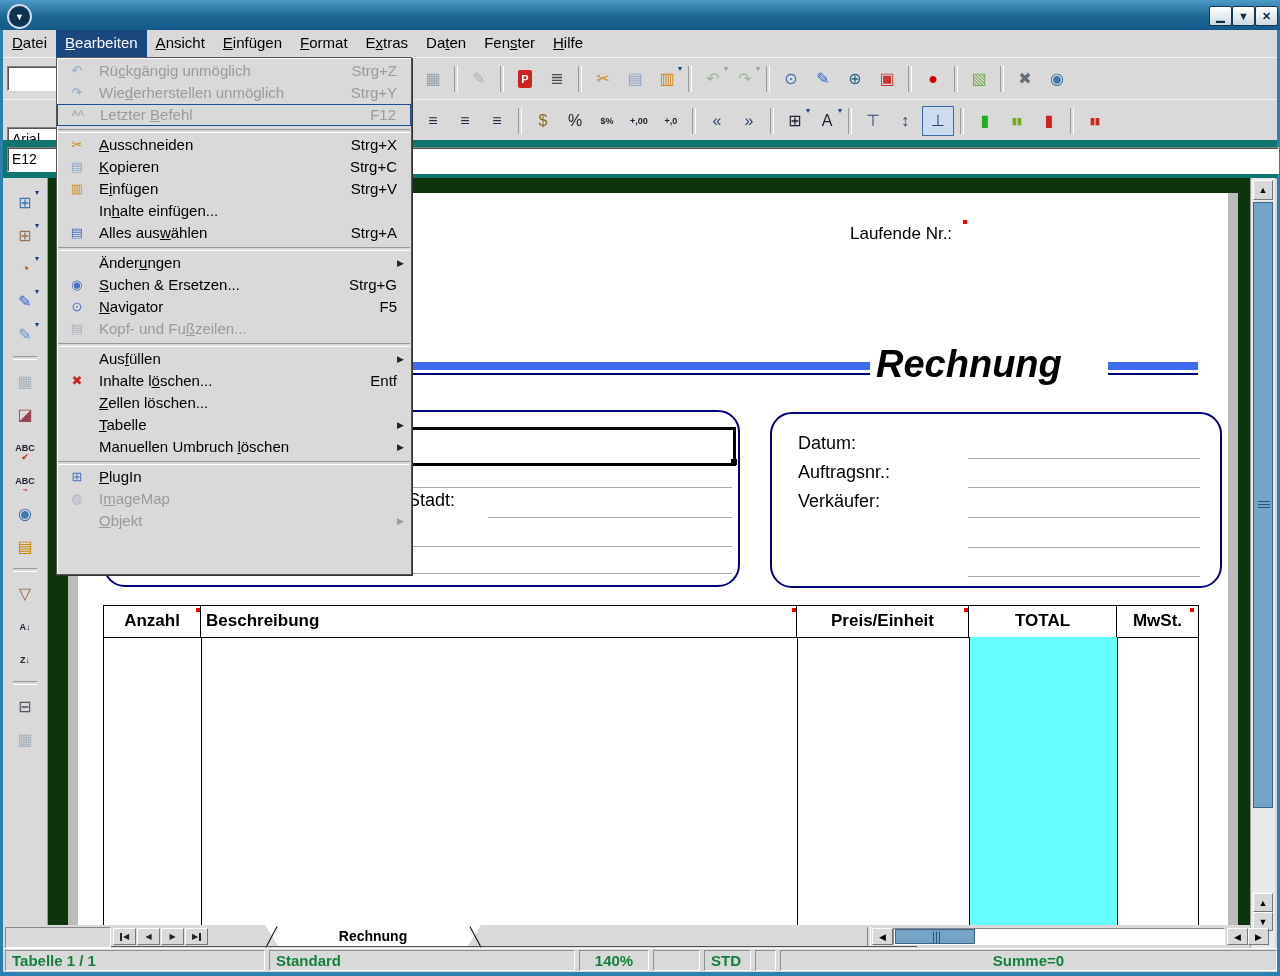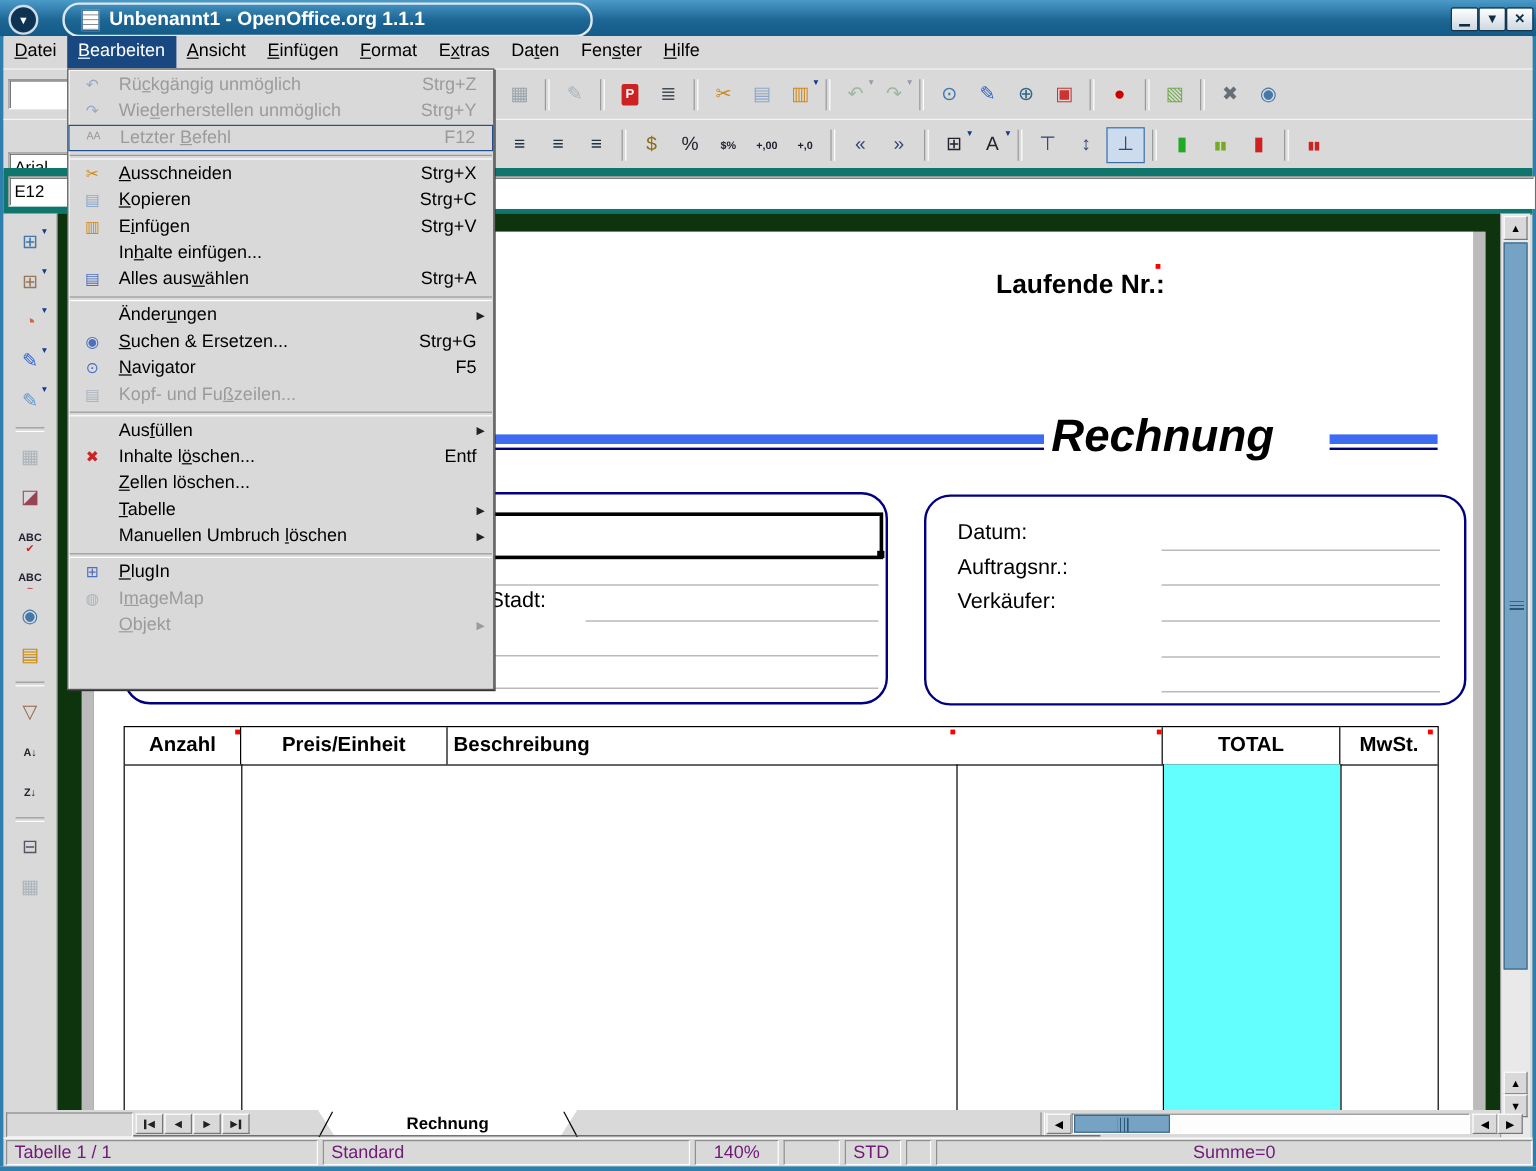--- a/index.html
+++ b/index.html
@@ -61,21 +61,21 @@
   #page{left:78px;top:193px;width:1150px;height:732px;background:#fff;}
 
   .doc-label{font-size:18px;color:#000;white-space:nowrap;}
   .fline{height:1px;background:#aaaaaa;}
   .note-dot{width:4px;height:4px;background:#f00;}
   .navy-box{border:2px solid #000080;border-radius:22px;background:#fff;}
   .bluebar{background:#3e6cf0;height:8px;}
   .navyline{background:#000080;height:2px;}
 
   #rechnung-title{font-size:38px;line-height:42px;font-weight:bold;font-style:italic;letter-spacing:0;}
-  #laufende{font-weight:bold;font-size:22px;}
+  #laufende{font-weight:normal;font-size:17px;margin-left:20px;}
   #sel-cell{border:3px solid #000;background:#fff;}
   #sel-handle{width:6px;height:6px;background:#000;}
 
   #inv-table{border:1px solid #000;background:#fff;}
   #inv-head{display:flex;height:31px;border-bottom:1px solid #000;}
   .th{font-weight:bold;font-size:17px;line-height:30px;text-align:center;border-right:1px solid #000;
       box-sizing:border-box;overflow:hidden;white-space:nowrap;}
   .th:last-child{border-right:none;}
   .th.left{text-align:left;padding-left:5px;}
   .bodyline{position:absolute;width:1px;background:#000;}
@@ -114,31 +114,27 @@
   #sheet-tab{left:262px;top:0;width:216px;height:22px;background:#fff;
     clip-path:polygon(14px 0,202px 0,216px 100%,0 100%);
     display:flex;align-items:center;justify-content:center;font-weight:bold;font-size:14px;}
   #sheet-tab{clip-path:polygon(0 0,216px 0,202px 100%,14px 100%);}
   .tab-edge{position:absolute;width:1px;height:24px;background:#000;}
   #tab-underline{left:108px;top:21px;width:806px;height:1px;background:#555;}
 
   
   #statusbar{left:3px;top:948px;width:1274px;height:24px;background:#d9d9d9;border-top:1px solid #fff;}
   .scell{position:absolute;top:1px;height:21px;background:#d9d9d9;border:1px solid;border-color:#909090 #fff #fff #909090;
-    font-size:15px;line-height:19px;padding:0 6px;box-sizing:border-box;color:#701a75;white-space:nowrap;}
+    font-size:15px;line-height:19px;padding:0 6px;box-sizing:border-box;color:#15803d;white-space:nowrap;font-weight:bold;}
 </style>
 </head>
 <body>
 
 <div class="abs" id="titlebar">
   <div class="abs" id="win-menu-btn">▼</div>
-  <div class="abs" id="title-tab">
-    <span id="title-doc-icon"></span>
-    <span id="title-text">Unbenannt1 - OpenOffice.org 1.1.1</span>
-  </div>
   <div id="win-controls">
       <span class="abs winbtn" style="left: 1209px;">▁</span>
       <span class="abs winbtn" style="left: 1232px;">▼</span>
       <span class="abs winbtn" style="left: 1255px;">✕</span>
     </div>
 </div>
 <div class="abs" id="side-l"></div>
 <div class="abs" id="side-r"></div>
 
 <div class="abs" id="menubar">
@@ -386,22 +382,22 @@
   <div class="abs doc-label" style="left:720px;top:298px;">Verkäufer:</div>
   <div class="abs fline" style="left:890px;top:265px;width:232px;"></div>
   <div class="abs fline" style="left:890px;top:294px;width:232px;"></div>
   <div class="abs fline" style="left:890px;top:324px;width:232px;"></div>
   <div class="abs fline" style="left:890px;top:354px;width:232px;"></div>
   <div class="abs fline" style="left:890px;top:383px;width:232px;"></div>
 
   <div class="abs" id="inv-table" style="left:25px;top:412px;width:1094px;height:319px;">
     <div id="inv-head">
         <span class="th" style="width: 97px;">Anzahl</span>
+        <span class="th left" style="width: 596px;">Beschreibung</span>
         <span class="th" style="width: 172px;">Preis/Einheit</span>
-        <span class="th left" style="width: 596px;">Beschreibung</span>
         <span class="th" style="width: 148px;">TOTAL</span>
         <span class="th" style="width: 81px;">MwSt.</span>
       </div>
     <div class="abs" style="left:866px;top:31px;width:147px;height:288px;background:#63ffff;"></div>
     <div class="bodyline" style="left:97px;top:31px;height:288px;"></div>
     <div class="bodyline" style="left:693px;top:31px;height:288px;"></div>
     <div class="bodyline" style="left:865px;top:31px;height:288px;"></div>
     <div class="bodyline" style="left:1013px;top:31px;height:288px;"></div>
     <div class="abs note-dot" style="left:92px;top:2px;"></div>
     <div class="abs note-dot" style="left:688px;top:2px;"></div>

